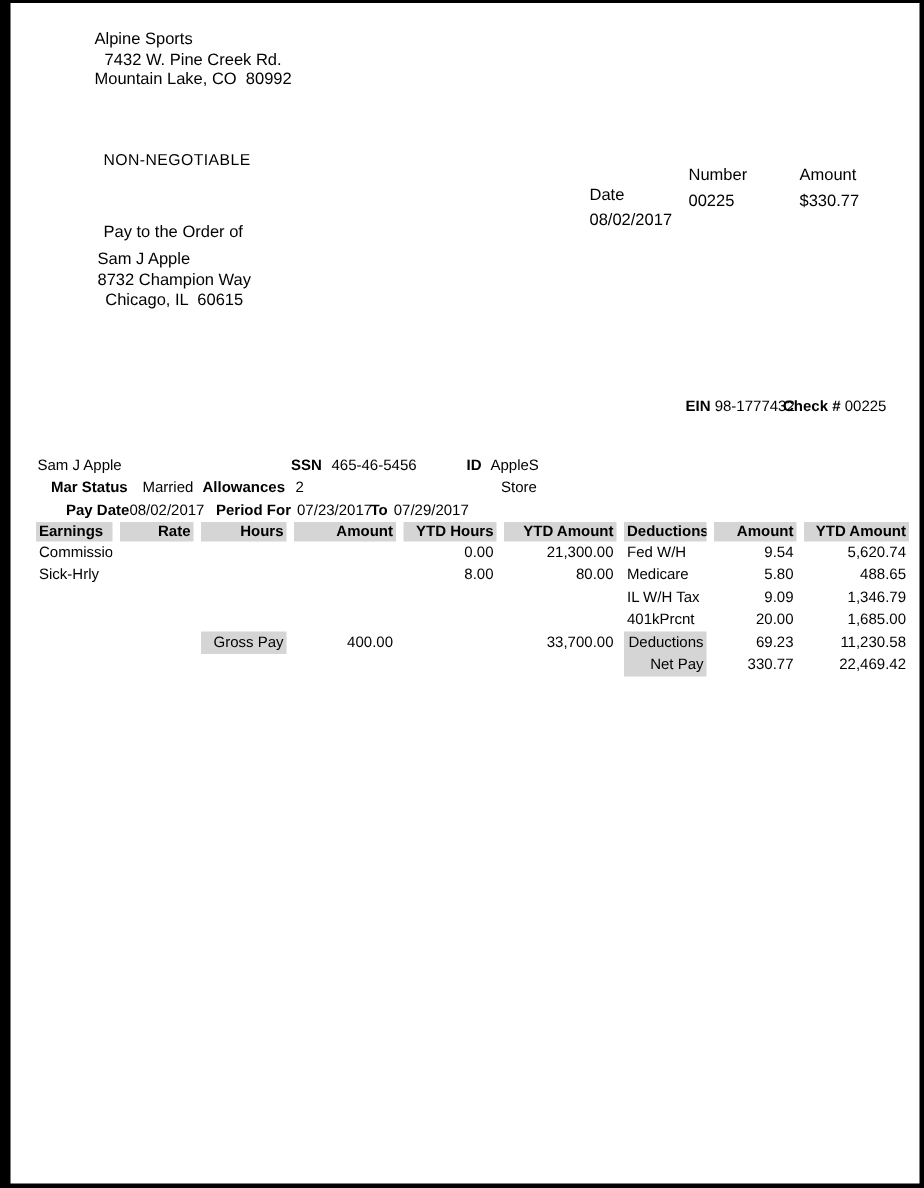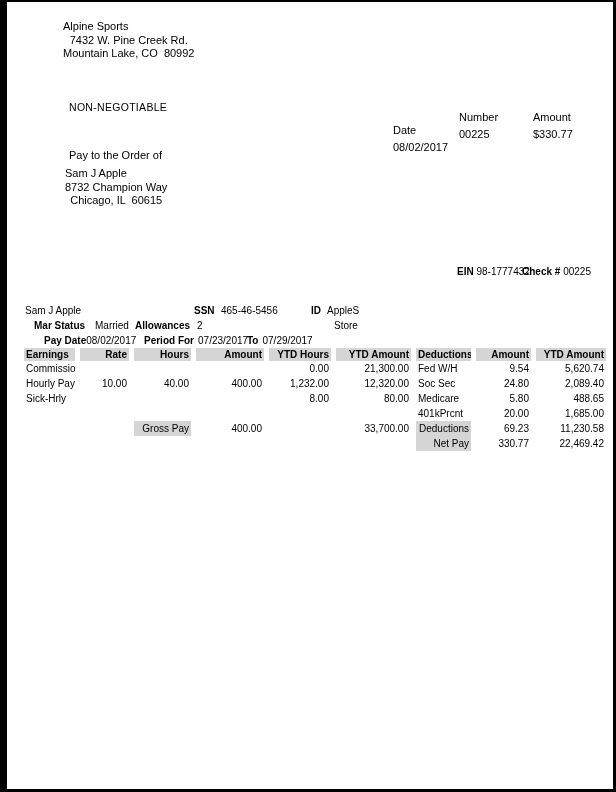--- a/index.html
+++ b/index.html
@@ -143,48 +143,48 @@
       <td class="r"></td>
       <td class="r"></td>
       <td class="r"></td>
       <td class="r">0.00</td>
       <td class="r">21,300.00</td>
       <td class="l">Fed W/H</td>
       <td class="r">9.54</td>
       <td class="r">5,620.74</td>
     </tr>
     <tr>
-      <td class="l">Hourly Pay</td>
-      <td class="r">10.00</td>
-      <td class="r">40.00</td>
-      <td class="r">400.00</td>
-      <td class="r">1,232.00</td>
-      <td class="r">12,320.00</td>
-      <td class="l">Soc Sec</td>
-      <td class="r">24.80</td>
-      <td class="r">2,089.40</td>
-    </tr>
-    <tr>
       <td class="l">Sick-Hrly</td>
       <td class="r"></td>
       <td class="r"></td>
       <td class="r"></td>
       <td class="r">8.00</td>
       <td class="r">80.00</td>
       <td class="l">Medicare</td>
       <td class="r">5.80</td>
       <td class="r">488.65</td>
     </tr>
     <tr>
       <td class="l"></td>
       <td class="r"></td>
       <td class="r"></td>
       <td class="r"></td>
       <td class="r"></td>
       <td class="r"></td>
+      <td class="l">IL W/H Tax</td>
+      <td class="r">9.09</td>
+      <td class="r">1,346.79</td>
+    </tr>
+    <tr>
+      <td class="l"></td>
+      <td class="r"></td>
+      <td class="r"></td>
+      <td class="r"></td>
+      <td class="r"></td>
+      <td class="r"></td>
       <td class="l">401kPrcnt</td>
       <td class="r">20.00</td>
       <td class="r">1,685.00</td>
     </tr>
     <tr>
       <td></td>
       <td></td>
       <td class="gbox">Gross Pay</td>
       <td class="r">400.00</td>
       <td></td>

